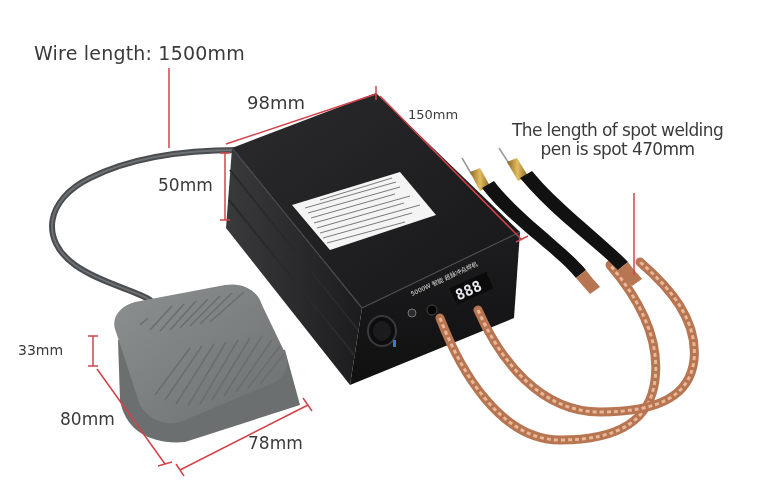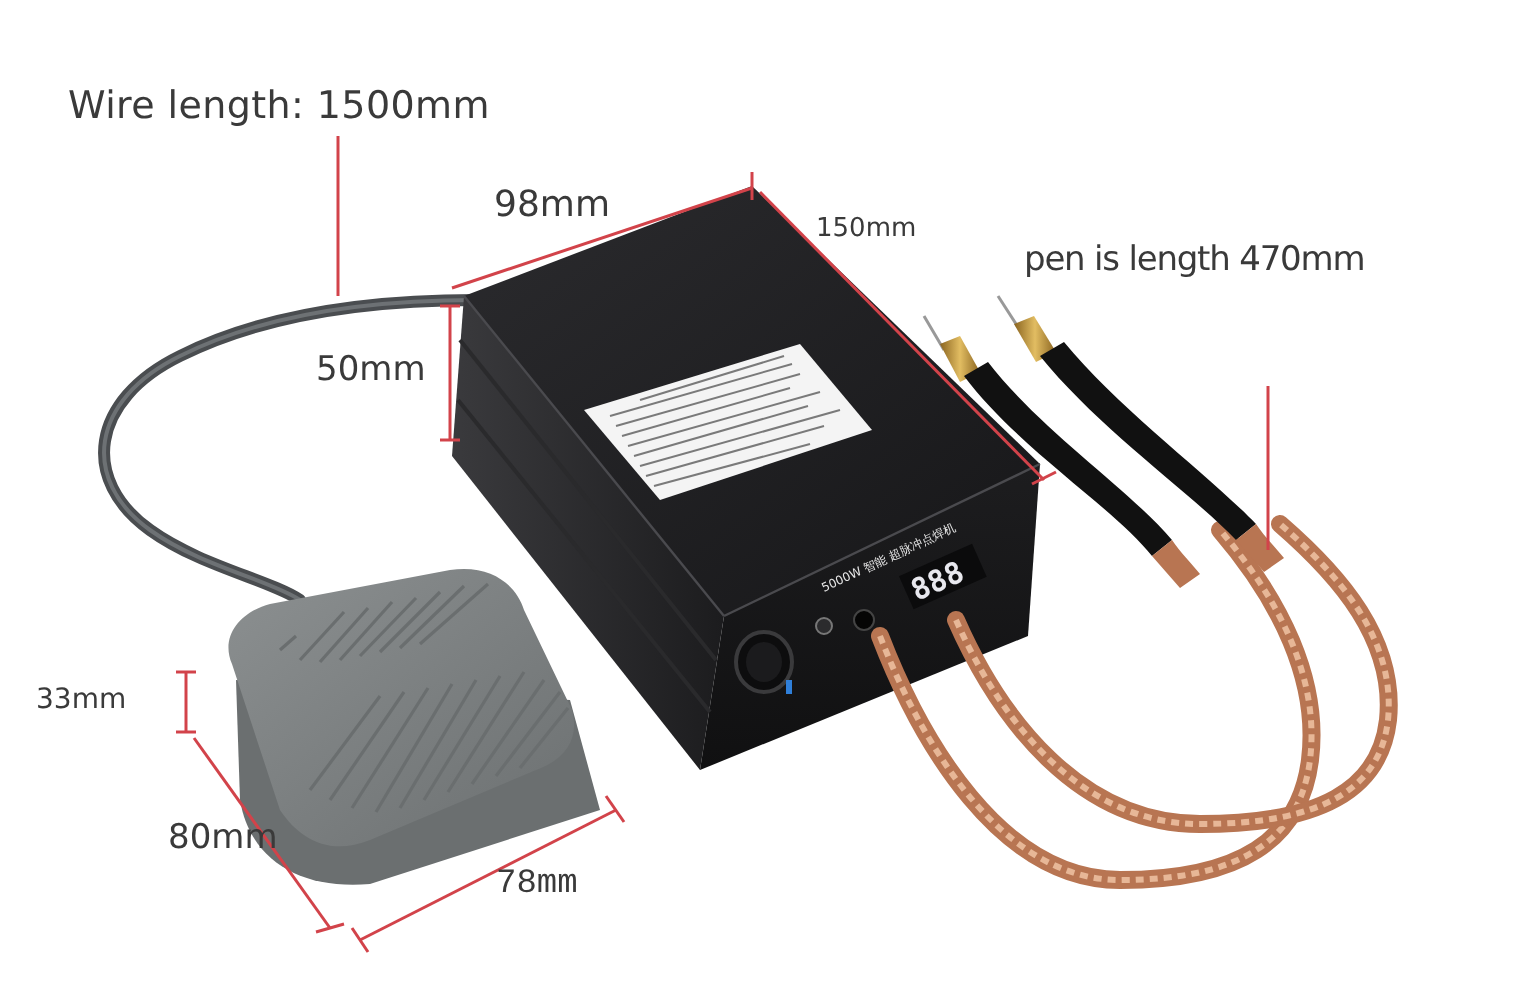--- a/index.html
+++ b/index.html
@@ -4,22 +4,22 @@
 <style>
   html, body { margin:0; padding:0; background:#ffffff; }
   body { width:768px; height:495px; position:relative; overflow:hidden; font-family:"DejaVu Sans", sans-serif; }
   .canvas { position:absolute; left:0; top:0; width:768px; height:495px; }
   .label { position:absolute; color:#3a3a3a; font-family:"DejaVu Sans", sans-serif; white-space:nowrap; }
   .lbl-wire { left:34px; top:42px; font-size:19px; letter-spacing:0.2px;text-align:right; }
   .lbl-98 { left:247px; top:92px; font-size:18px; }
   .lbl-150 { left:408px; top:107px; font-size:13px; }
   .lbl-50 { left:158px; top:175px; font-size:17px;text-align:center; }
   .lbl-33 { left:18px; top:342px; font-size:14px; }
-  .lbl-80 { left:60px; top:409px; font-size:17px;margin-left:24px; }
-  .lbl-78 { left:248px; top:433px; font-size:17px;font-family:Liberation Mono, monospace; }
+  .lbl-80 { left:60px; top:409px; font-size:17px; }
+  .lbl-78 { left:248px; top:433px; font-size:17px; }
   .lbl-pen { left:512px; top:121px; font-size:17px; line-height:19px; text-align:center; letter-spacing:-0.6px; }
   .lbl-pen span { display:block; }
 </style>
 </head>
 <body>
 
 <div class="canvas">
   <svg width="768" height="495" viewBox="0 0 768 495" xmlns="http://www.w3.org/2000/svg">
     <defs>
       <linearGradient id="topFace" x1="0" y1="0" x2="1" y2="1">
@@ -175,15 +175,16 @@
   </svg>
 
   <div class="label lbl-wire">Wire length: 1500mm</div>
   <div class="label lbl-98">98mm</div>
   <div class="label lbl-150">150mm</div>
   <div class="label lbl-50">50mm</div>
   <div class="label lbl-33">33mm</div>
   <div class="label lbl-80">80mm</div>
   <div class="label lbl-78">78mm</div>
   <div class="label lbl-pen">
-    <span>pen is length 470mm</span>
+    <span>The length of spot welding</span>
+    <span>pen is spot 470mm</span>
   </div>
 </div>
 
 </body></html>

